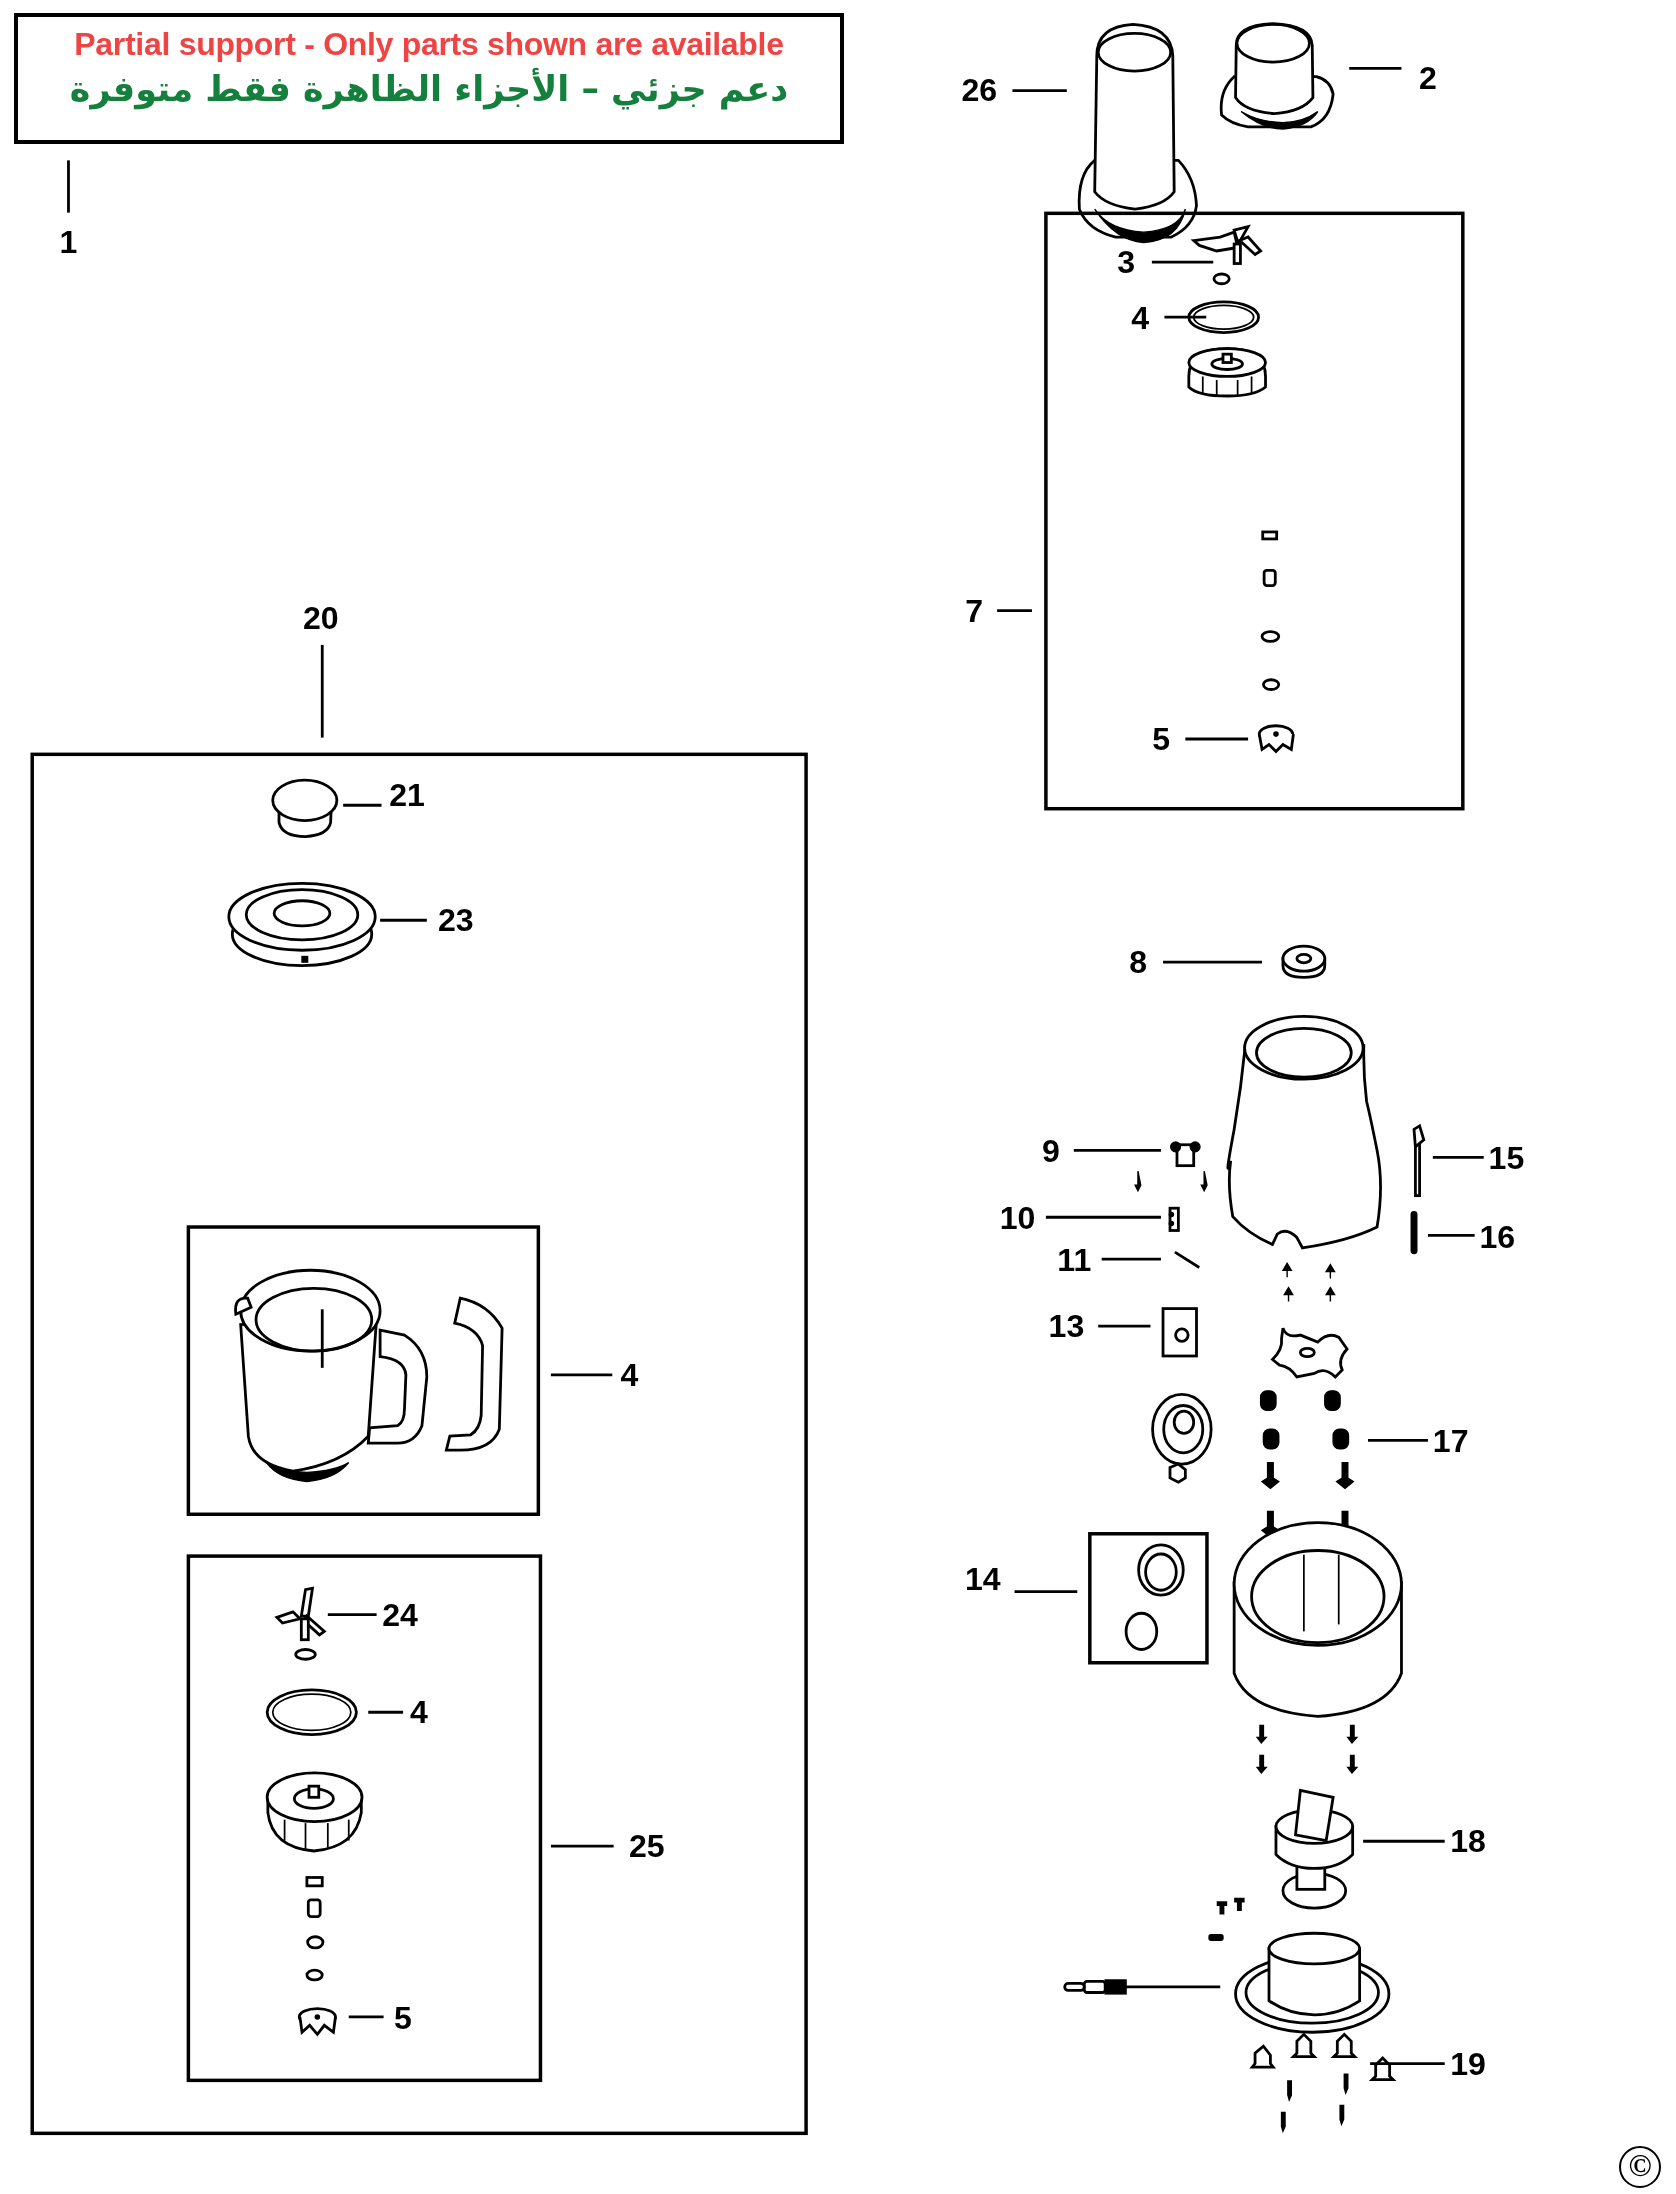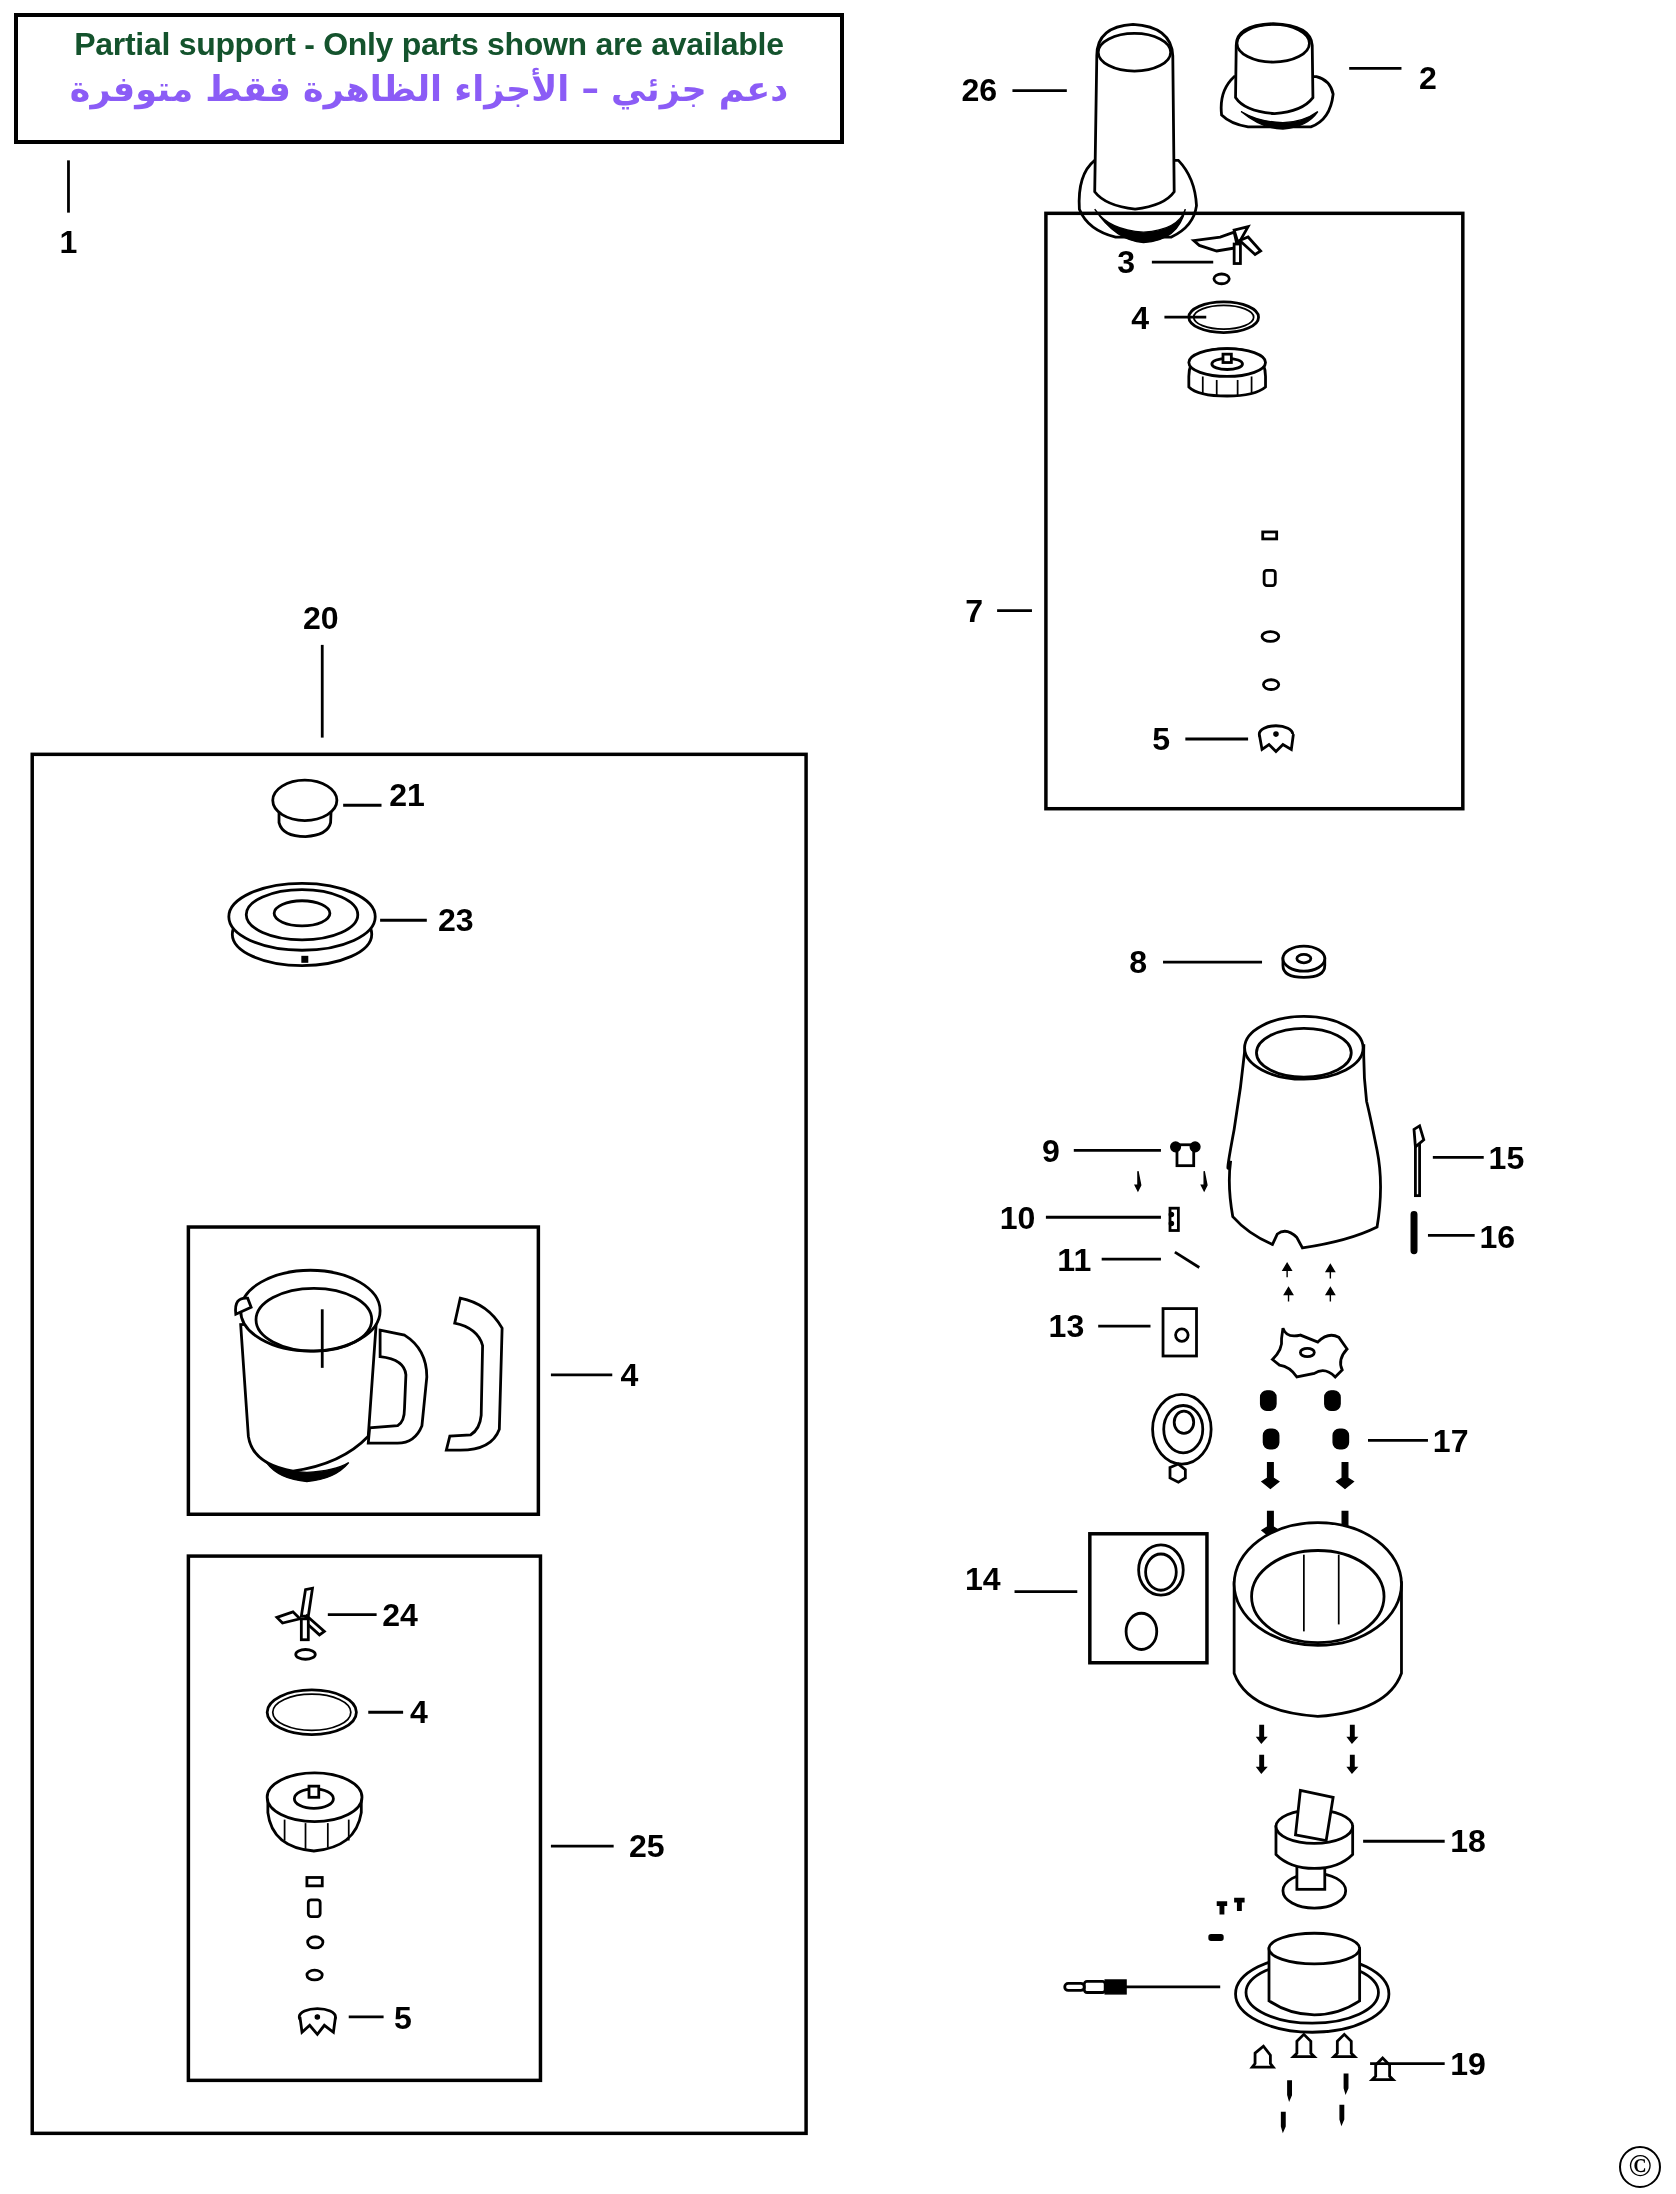--- a/index.html
+++ b/index.html
@@ -1,20 +1,20 @@
 <!DOCTYPE html>
 <html style="font-size:11px"><head>
 <meta charset="utf-8">
 <style>
   html, body { margin: 0; padding: 0; background: #ffffff; }
   body { width: 1677px; height: 2194px; position: relative; overflow: hidden; font-family: "Liberation Sans", sans-serif; }
   #canvas { position: absolute; left: 0; top: 0; }
   .notice-box { position: absolute; left: 14px; top: 12.6px; width: 830px; height: 131px; border: 4.9px solid #000; box-sizing: border-box; text-align: center; }
-  .notice-en { font-family: "Liberation Sans", sans-serif; font-weight: bold; font-size: 32px; margin-top: 9.8px; letter-spacing: -0.3px; color: #14532d; }
-  .notice-ar { font-family: "DejaVu Sans", sans-serif; font-weight: bold; font-size: 35px; margin-top: 5.6px; direction: rtl; color: #8b5cf6; }
+  .notice-en { font-family: "Liberation Sans", sans-serif; font-weight: bold; font-size: 32px; margin-top: 9.8px; letter-spacing: -0.3px; color: #ef4444; }
+  .notice-ar { font-family: "DejaVu Sans", sans-serif; font-weight: bold; font-size: 35px; margin-top: 5.6px; direction: rtl; color: #15803d; }
   .lbl { font-family: "Liberation Sans", sans-serif; font-weight: bold; font-size: 46px; fill: #000; }
   .copyright { position: absolute; left: 1619px; top: 2146px; width: 42px; height: 42px; border: 2.8px solid #000; border-radius: 50%; box-sizing: border-box; font-family: "Liberation Serif", serif; font-weight: bold; font-size: 31px; line-height: 36px; text-align: center; color: #000; }
   svg .o { fill: #fff; stroke: #000; stroke-width: 4; }
   svg .t { fill: none; stroke: #000; stroke-width: 4; }
   svg .thin { fill: none; stroke: #000; stroke-width: 2.5; }
   svg .k { fill: #000; stroke: #000; stroke-width: 2; }
   svg .box { fill: none; stroke: #000; stroke-width: 5; }
   svg .ld { stroke: #000; stroke-width: 4; }
 </style>
 </head>

